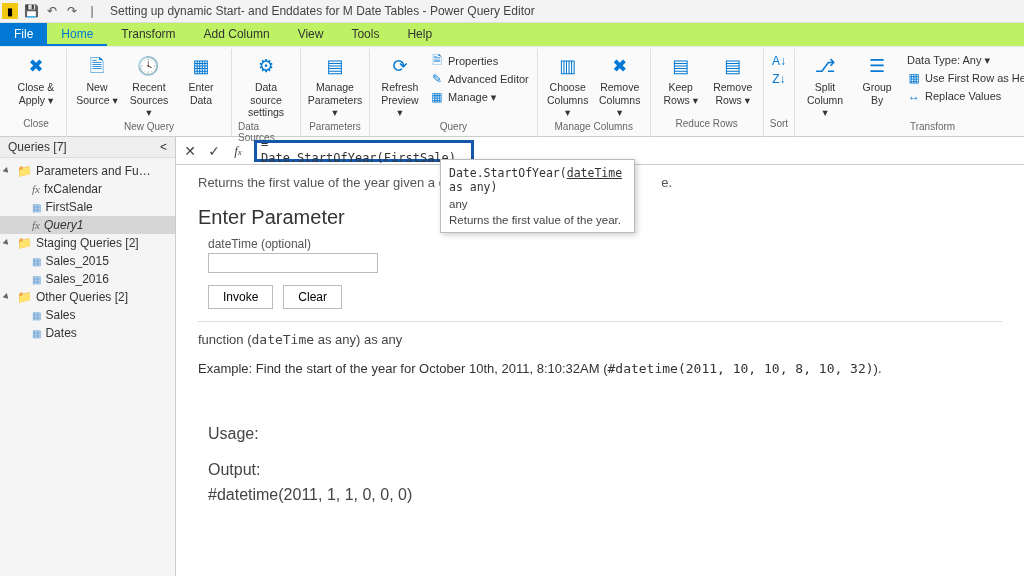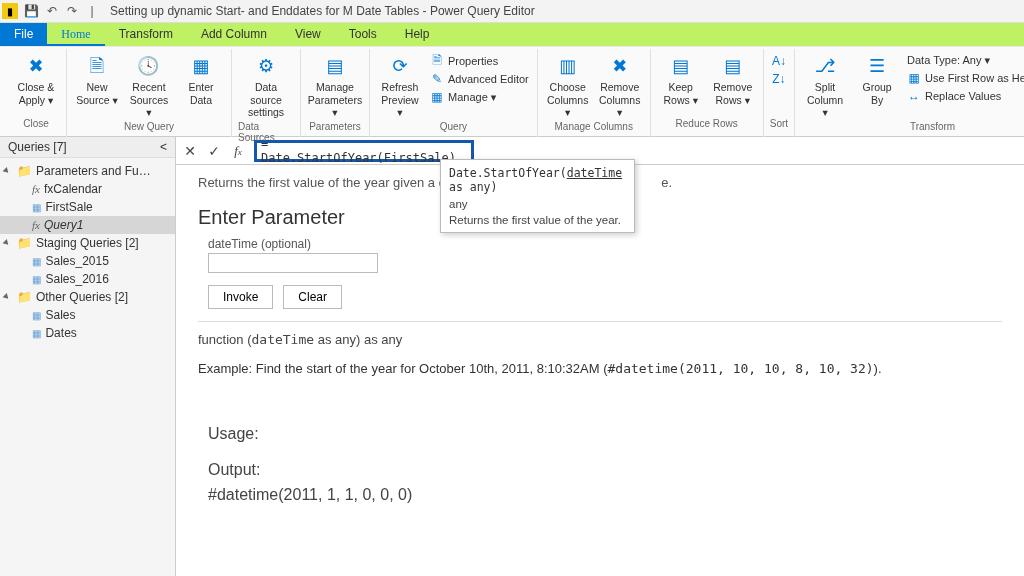--- a/index.html
+++ b/index.html
@@ -59,21 +59,20 @@
     cursor: pointer;
   }
   .menubar .tab.file {
     background: #0078d4;
     color: #fff;
   }
   .menubar .tab.active {
     border-bottom: 2px solid #0078d4;
     color: #0078d4;
     font-weight: 400;
-    font-family: Liberation Serif, serif;
   }
   .ribbon {
     display: flex;
     background: #fafafa;
     border-bottom: 1px solid #ccc;
     height: 90px;
     padding: 2px 6px 0 6px;
   }
   .ribbon-group {
     display: flex;

